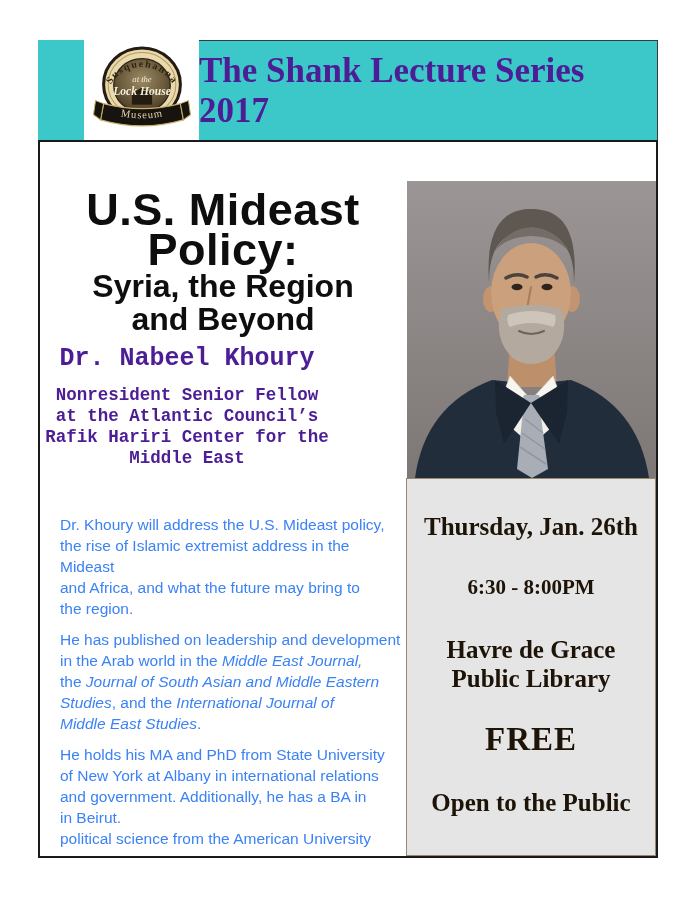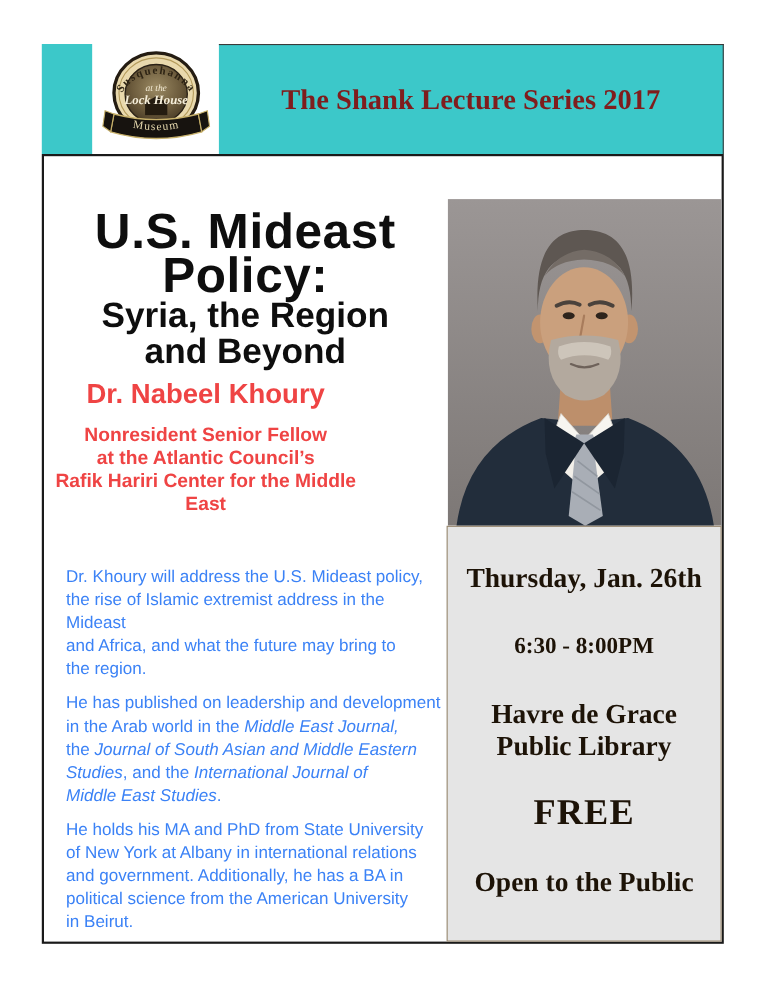--- a/index.html
+++ b/index.html
@@ -8,29 +8,29 @@
     position:relative; width:695px; height:900px; background:#ffffff;
     font-family:"Liberation Sans", sans-serif; overflow:hidden; margin:0 auto;
   }
   
   .teal-left  { position:absolute; left:38px; top:40px; width:46px; height:100px; background:#3CC8C9; }
   .logo-box   { position:absolute; left:84px; top:40px; width:115px; height:100px; background:#ffffff;
                 display:flex; align-items:center; justify-content:center; }
   .teal-band  { position:absolute; left:199px; top:40px; width:459px; height:100px; background:#3CC8C9;
                 border-top:1px solid #3a3a3a; border-right:1px solid #3a3a3a;
                 display:flex; align-items:center; justify-content:center; }
-  .series-title { font-family:"Liberation Serif", serif; font-weight:bold; font-size:26px; color:#7f1d1d; }
+  .series-title { font-family:"Liberation Serif", serif; font-weight:bold; font-size:35px; color:#4c1d95; }
   
   .frame { position:absolute; left:38px; top:140px; width:620px; height:718px;
            background:#ffffff; border:2px solid #1A1A1A; }
   
   .title-block { position:absolute; left:40px; top:190px; width:366px; text-align:center; color:#0e0e0e; }
   .title-main  { display:block; font-size:45px; font-weight:bold; line-height:40px; letter-spacing:.5px; }
   .title-sub   { display:block; font-size:32px; font-weight:bold; line-height:33px; }
-  .speaker-block { position:absolute; left:40px; top:344px; width:294px; text-align:center; color:#ef4444; }
+  .speaker-block { position:absolute; left:40px; top:344px; width:294px; text-align:center; color:#4c1d95;font-family:Liberation Mono, monospace; }
   .speaker-name  { display:block; font-size:25px; font-weight:bold; margin-bottom:12px; }
   .aff-line      { display:block; font-size:17.5px; font-weight:bold; line-height:21px; }
   .bio { position:absolute; left:60px; top:514px; width:346px; color:#3b82f6;
          font-size:15.5px; line-height:21px; }
   .bio p { margin-bottom:10px; }
   .line { display:block; }
   .it { font-style:italic; }
   
   .photo { position:absolute; left:407px; top:181px; width:249px; height:297px; }
   .photo svg { display:block; }
@@ -118,22 +118,22 @@
       <span class="line"><span>He has published on leadership and development</span></span>
       <span class="line"><span>in the Arab world in the </span><span class="it">Middle East Journal,</span></span>
       <span class="line"><span>the </span><span class="it">Journal of South Asian and Middle Eastern</span></span>
       <span class="line"><span class="it">Studies</span><span>, and the </span><span class="it">International Journal of</span></span>
       <span class="line"><span class="it">Middle East Studies</span><span>.</span></span>
     </p>
     <p>
       <span class="line">He holds his MA and PhD from State University</span>
       <span class="line">of New York at Albany in international relations</span>
       <span class="line">and government. Additionally, he has a BA in</span>
+      <span class="line">in Beirut.</span>
       <span class="line">political science from the American University</span>
-      <span class="line">in Beirut.</span>
     </p>
   </div>
 
   <div class="photo">
     <svg width="249" height="297" viewBox="0 0 249 297">
       <defs>
         <linearGradient id="bgGrad" x1="0" y1="0" x2="0" y2="1">
           <stop offset="0%" stop-color="#9b9695"></stop>
           <stop offset="100%" stop-color="#7d7876"></stop>
         </linearGradient>

